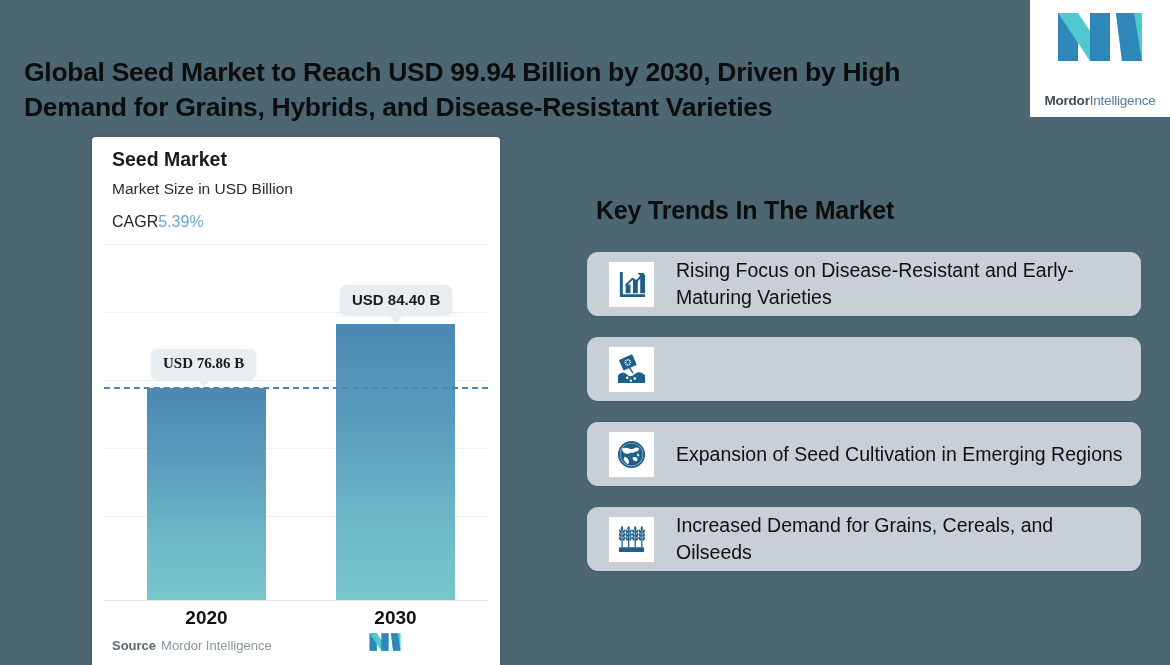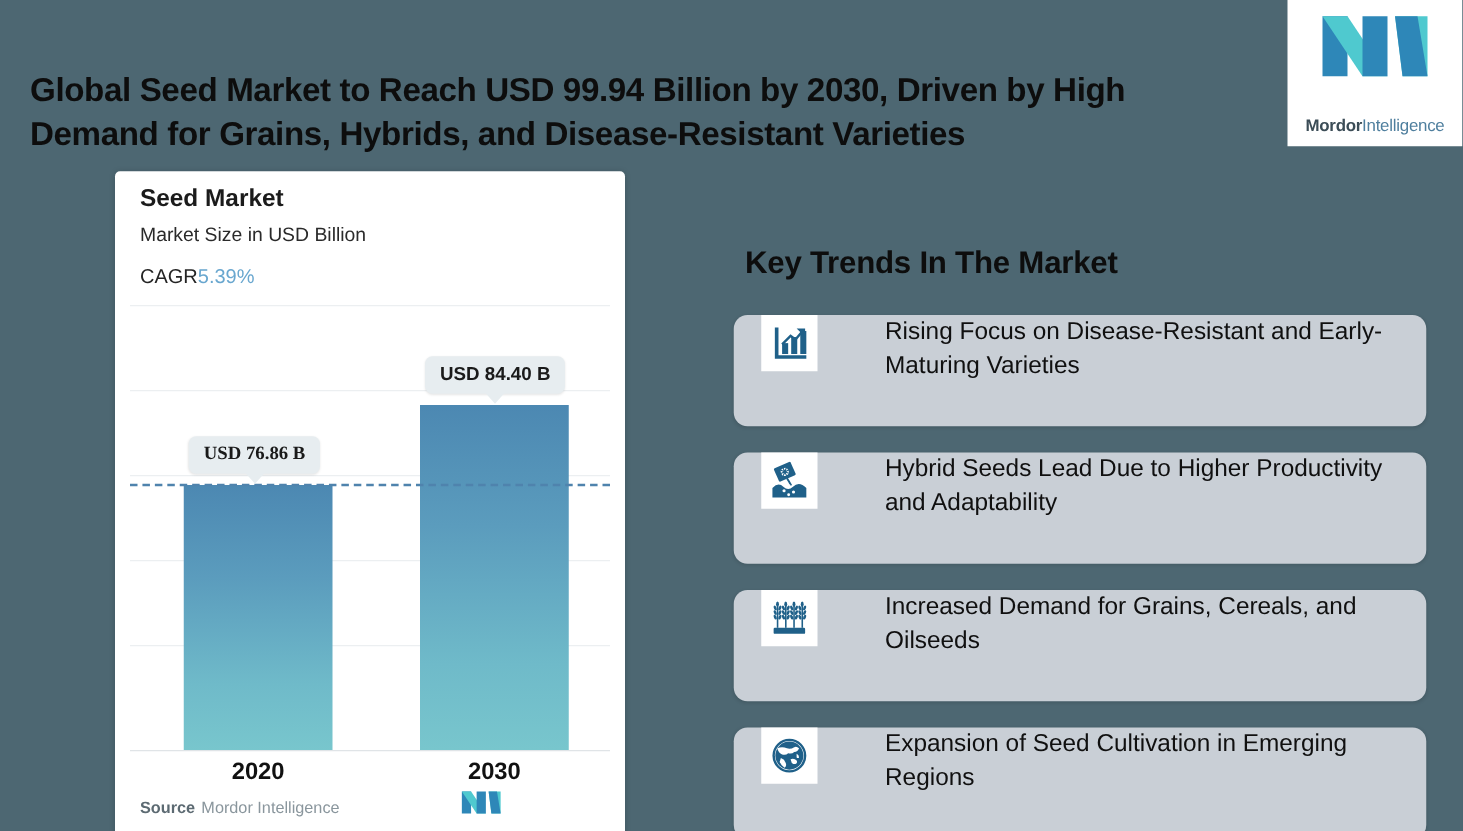--- a/index.html
+++ b/index.html
@@ -170,28 +170,27 @@
     letter-spacing: -0.2px;
   }
   #trend-list {
     position: absolute;
     left: 587px;
     top: 252px;
     width: 554px;
   }
   .trend-card {
     position: relative;
-    height: 89px;
+    height: 64px;
     margin-bottom: 21px;
     background: #c9cfd6;
     border-radius: 11px;
     display: flex;
-    align-items: flex-start;
+    align-items: center;
     box-shadow: 0 1px 3px rgba(0,0,0,0.12);
-    gap: 32px;
   }
   .trend-icon-frame {
     flex: 0 0 auto;
     width: 45px;
     height: 45px;
     margin-left: 22px;
     background: #ffffff;
     display: flex;
     align-items: center;
     justify-content: center;
@@ -291,21 +290,34 @@
           <circle cx="12.5" cy="8" r="1.3" fill="#1f6089"></circle>
           <path d="M12.5 4.3 v7.4 M8.9 8 h7.2 M10 5.5 l5 5 M15 5.5 l-5 5" stroke="#1f6089" stroke-width="0.9"></path>
         </g>
         <path d="M14 14 q2 3 3.5 6" stroke="#1f6089" stroke-width="1.6" fill="none"></path>
         <circle cx="15.6" cy="20.4" r="1.5" fill="#ffffff"></circle>
         <circle cx="11.6" cy="24.4" r="1.3" fill="#ffffff"></circle>
         <circle cx="19.4" cy="25.4" r="1.3" fill="#ffffff"></circle>
         <circle cx="15.4" cy="27.6" r="1.2" fill="#ffffff"></circle>
       </svg>
     </div>
-    <div class="trend-text">Hybrid Seeds Lead Due to Higher Productivity and Adaptability</div>
+  </div>
+
+  <div class="trend-card">
+    <div class="trend-icon-frame">
+      <svg width="31" height="31" viewBox="0 0 32 32">
+        <circle cx="16" cy="16" r="13" fill="none" stroke="#1f6089" stroke-width="2"></circle>
+        <circle cx="16" cy="16" r="11.6" fill="#1f6089"></circle>
+        <path d="M6 10 q4 -2 8 0 q3 1 6 -1 q2 -1 4 1 q-1 3 -4 3 q-2 2 -5 1 q-2 2 -5 1 q-3 -1 -4 -5 Z" fill="#ffffff"></path>
+        <path d="M9 18 q3 1 4 4 q1 3 -1 4 q-3 -2 -4 -5 Z" fill="#ffffff"></path>
+        <path d="M17 19 q3 -1 5 1 q1 2 -1 3 q-2 0 -3 -1 Z" fill="#ffffff"></path>
+        <path d="M22 14.5 q2 1 2 3 q-1 1 -2 0 Z" fill="#ffffff"></path>
+      </svg>
+    </div>
+    <div class="trend-text">Expansion of Seed Cultivation in Emerging Regions</div>
   </div>
 
   <div class="trend-card">
     <div class="trend-icon-frame">
       <svg width="31" height="31" viewBox="0 0 32 32">
         <rect x="3" y="24" width="26" height="5" rx="1" fill="#1f6089"></rect>
         <g fill="#1f6089">
           <g transform="translate(4.2,0)">
             <rect x="1.4" y="6" width="1.3" height="18"></rect>
             <ellipse cx="2" cy="4.6" rx="1.2" ry="2.3"></ellipse>
@@ -345,27 +357,13 @@
             <ellipse cx="4" cy="11.4" rx="1.1" ry="2.1" transform="rotate(24 4 11.4)"></ellipse>
             <ellipse cx="0.1" cy="15.2" rx="1.1" ry="2.1" transform="rotate(-24 0.1 15.2)"></ellipse>
             <ellipse cx="4" cy="15.2" rx="1.1" ry="2.1" transform="rotate(24 4 15.2)"></ellipse>
           </g>
         </g>
       </svg>
     </div>
     <div class="trend-text">Increased Demand for Grains, Cereals, and Oilseeds</div>
   </div>
 
-  <div class="trend-card">
-    <div class="trend-icon-frame">
-      <svg width="31" height="31" viewBox="0 0 32 32">
-        <circle cx="16" cy="16" r="13" fill="none" stroke="#1f6089" stroke-width="2"></circle>
-        <circle cx="16" cy="16" r="11.6" fill="#1f6089"></circle>
-        <path d="M6 10 q4 -2 8 0 q3 1 6 -1 q2 -1 4 1 q-1 3 -4 3 q-2 2 -5 1 q-2 2 -5 1 q-3 -1 -4 -5 Z" fill="#ffffff"></path>
-        <path d="M9 18 q3 1 4 4 q1 3 -1 4 q-3 -2 -4 -5 Z" fill="#ffffff"></path>
-        <path d="M17 19 q3 -1 5 1 q1 2 -1 3 q-2 0 -3 -1 Z" fill="#ffffff"></path>
-        <path d="M22 14.5 q2 1 2 3 q-1 1 -2 0 Z" fill="#ffffff"></path>
-      </svg>
-    </div>
-    <div class="trend-text">Expansion of Seed Cultivation in Emerging Regions</div>
-  </div>
-
 </div>
 
 </body></html>

